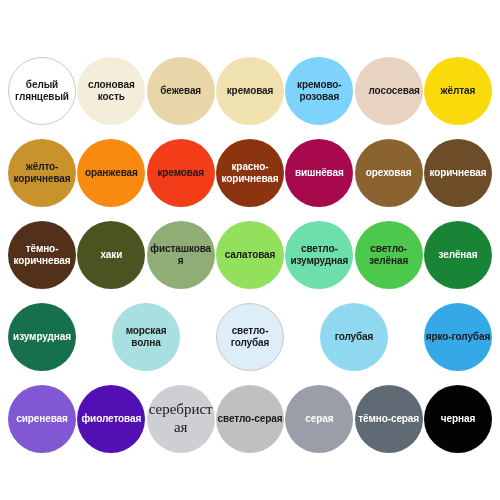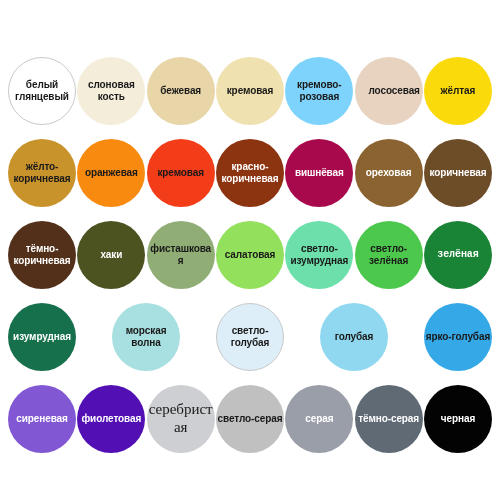--- a/index.html
+++ b/index.html
@@ -132,21 +132,21 @@
       <div class="swatch" style="background: rgb(147, 224, 92);">
         <span class="swatch-label" style="color: rgb(26, 26, 26);">салатовая</span>
       </div>
       <div class="swatch" style="background: rgb(108, 223, 171);">
         <span class="swatch-label" style="color: rgb(26, 26, 26);">светло-изумрудная</span>
       </div>
       <div class="swatch" style="background: rgb(76, 200, 76);">
         <span class="swatch-label" style="color: rgb(26, 26, 26);">светло-зелёная</span>
       </div>
       <div class="swatch" style="background: rgb(26, 132, 54);">
-        <span class="swatch-label" style="color: rgb(255, 255, 255); font-family: Liberation Mono, monospace;">зелёная</span>
+        <span class="swatch-label" style="color: rgb(255, 255, 255);">зелёная</span>
       </div>
     </div>
     <div class="palette-row">
       <div class="swatch" style="background: rgb(22, 112, 76);">
         <span class="swatch-label" style="color: rgb(255, 255, 255);">изумрудная</span>
       </div>
       <div class="swatch" style="background: rgb(168, 223, 224);">
         <span class="swatch-label" style="color: rgb(26, 26, 26);">морская волна</span>
       </div>
       <div class="swatch outlined" style="background: rgb(221, 238, 248);">

